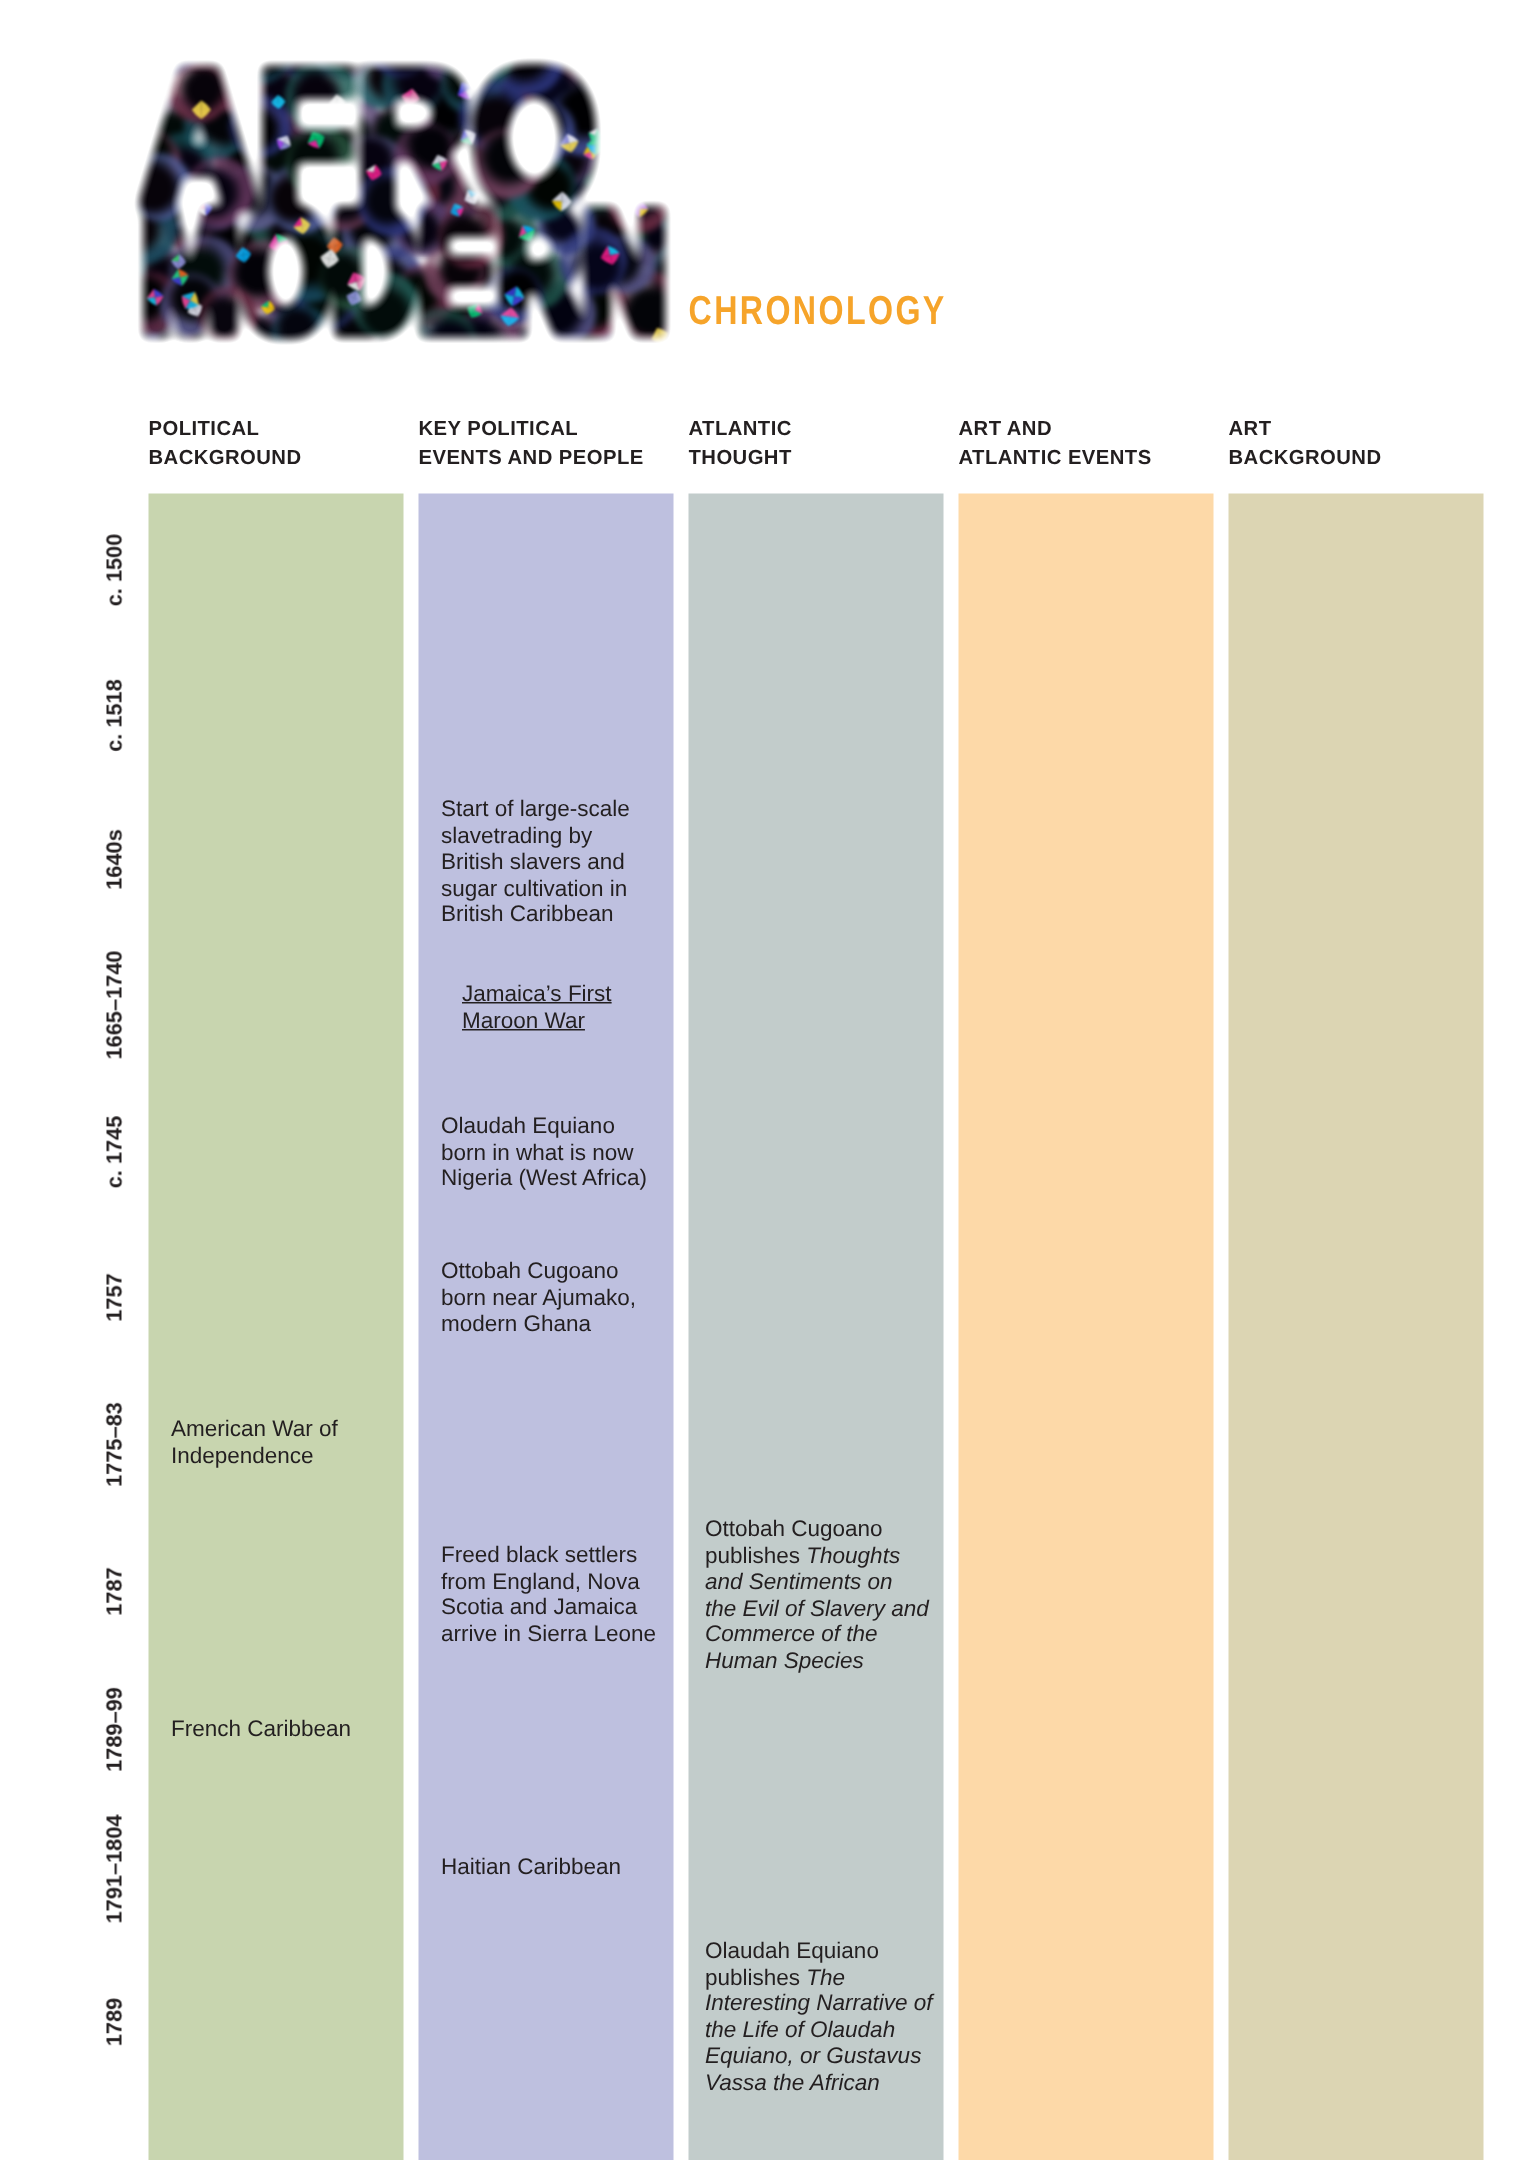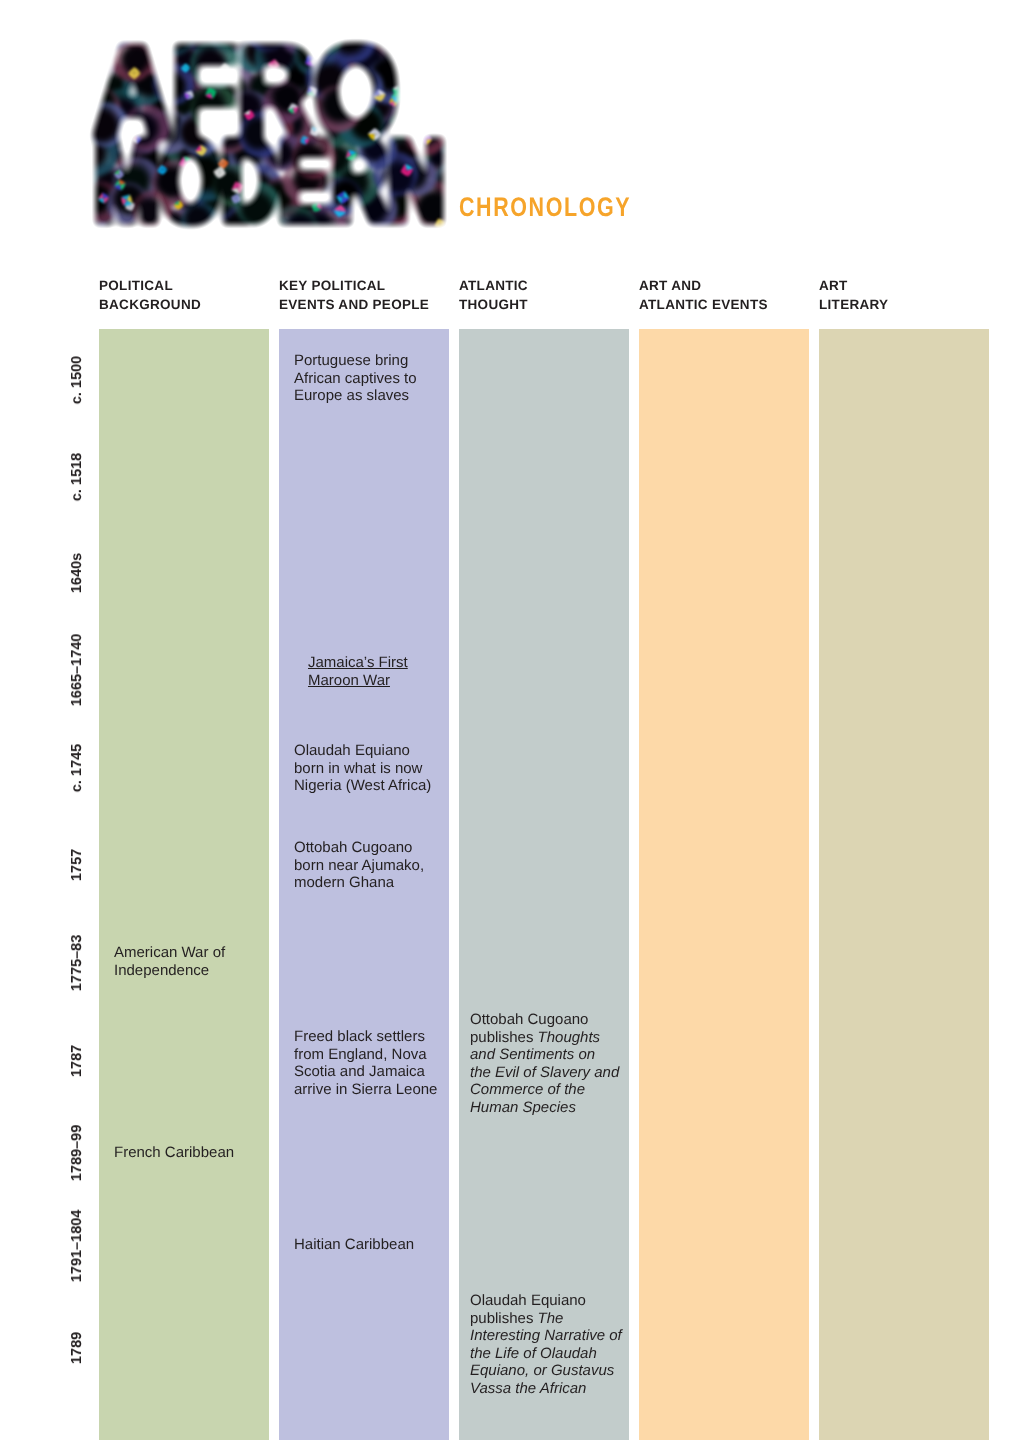--- a/index.html
+++ b/index.html
@@ -929,35 +929,35 @@
 <div class="band" style="left: 819px; width: 170px; background-color: rgb(220, 213, 179);"></div>
 <div class="col-head" style="left: 99px;">POLITICAL
 BACKGROUND</div>
 <div class="col-head" style="left: 279px;">KEY POLITICAL
 EVENTS AND PEOPLE</div>
 <div class="col-head" style="left: 459px;">ATLANTIC
 THOUGHT</div>
 <div class="col-head" style="left: 639px;">ART AND
 ATLANTIC EVENTS</div>
 <div class="col-head" style="left: 819px;">ART
-LITERARY</div>
+BACKGROUND</div>
 <div class="yr" style="top: 379.9px;">c. 1500</div>
 <div class="yr" style="top: 476.6px;">c. 1518</div>
 <div class="yr" style="top: 573.2px;">1640s</div>
 <div class="yr" style="top: 670px;">1665–1740</div>
 <div class="yr" style="top: 767.7px;">c. 1745</div>
 <div class="yr" style="top: 865px;">1757</div>
 <div class="yr" style="top: 963.4px;">1775–83</div>
 <div class="yr" style="top: 1061px;">1787</div>
 <div class="yr" style="top: 1153.3px;">1789–99</div>
 <div class="yr" style="top: 1245.8px;">1791–1804</div>
 <div class="yr" style="top: 1347.8px;">1789</div>
 <div class="cell" style="left: 114px; top: 944px;">American War of<br>Independence</div>
 <div class="cell" style="left: 114px; top: 1144px;">French Caribbean</div>
-<div class="cell" style="left: 294px; top: 352px;">Portuguese bring<br>African captives to<br>Europe as slaves</div>
+<div class="cell" style="left: 294px; top: 531px;">Start of large-scale<br>slavetrading by<br>British slavers and<br>sugar cultivation in<br>British Caribbean</div>
 <div class="cell" style="left: 308px; top: 654px; text-decoration: underline;">Jamaica’s First<br>Maroon War</div>
 <div class="cell" style="left: 294px; top: 742px;">Olaudah Equiano<br>born in what is now<br>Nigeria (West Africa)</div>
 <div class="cell" style="left: 294px; top: 839px;">Ottobah Cugoano<br>born near Ajumako,<br>modern Ghana</div>
 <div class="cell" style="left: 294px; top: 1028px;">Freed black settlers<br>from England, Nova<br>Scotia and Jamaica<br>arrive in Sierra Leone</div>
 <div class="cell" style="left: 294px; top: 1236px;">Haitian Caribbean</div>
 <div class="cell" style="left: 470px; top: 1011px;">Ottobah Cugoano<br>publishes <i>Thoughts<br>and Sentiments on<br>the Evil of Slavery and<br>Commerce of the<br>Human Species</i></div>
 <div class="cell" style="left: 470px; top: 1292px;">Olaudah Equiano<br>publishes <i>The<br>Interesting Narrative of<br>the Life of Olaudah<br>Equiano, or Gustavus<br>Vassa the African</i></div>
 </div>
 
 </body></html>

